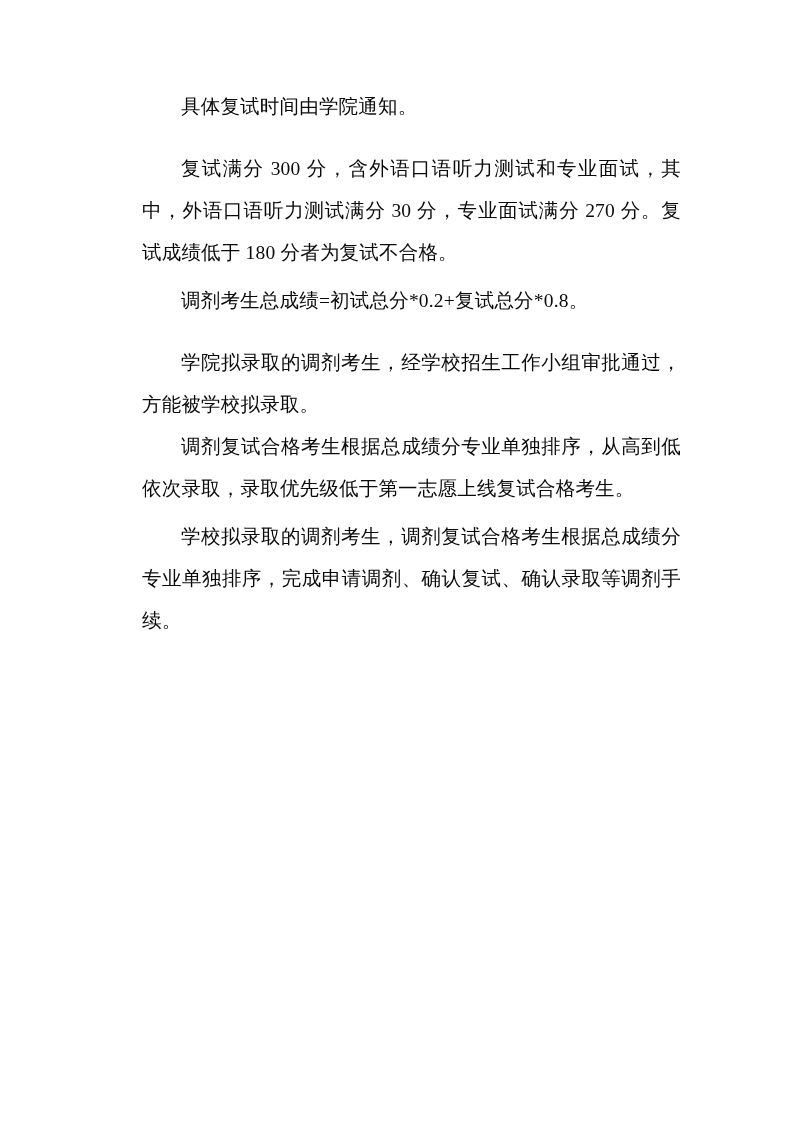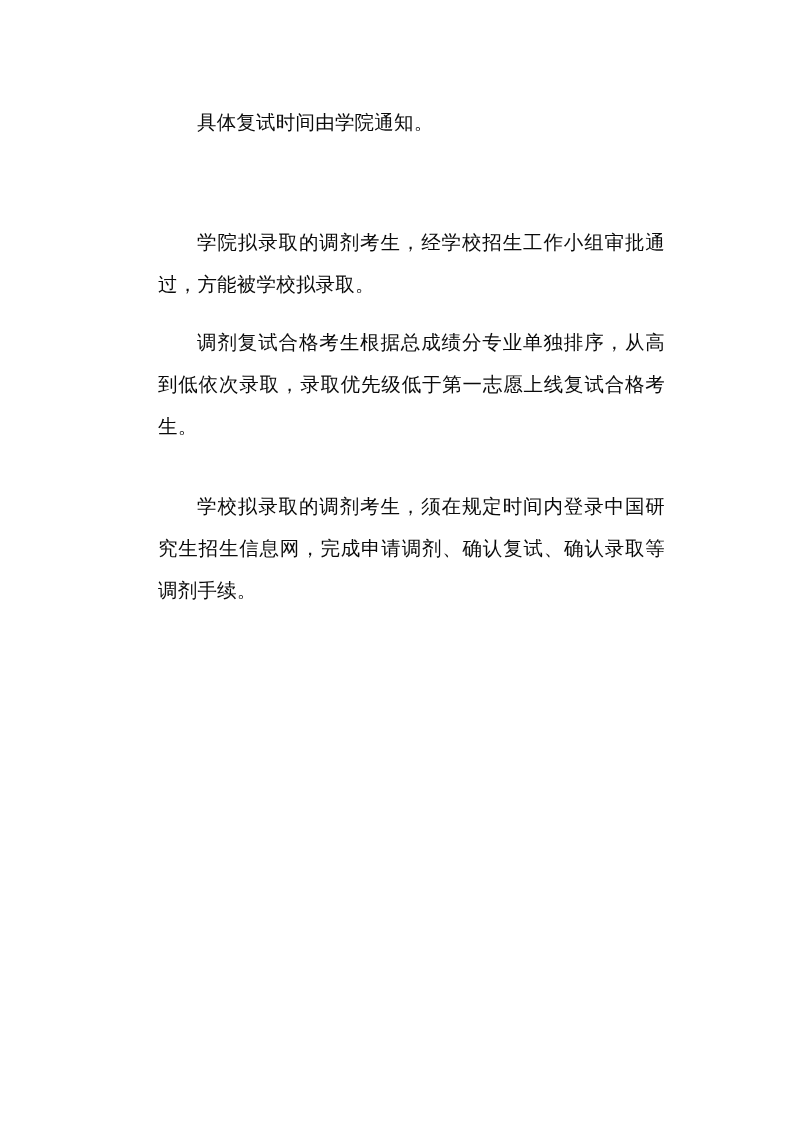--- a/index.html
+++ b/index.html
@@ -22,21 +22,21 @@
     padding: 86px 112px 0 142px;
     background: #ffffff;
   }
   .doc-body {
     font-size: 19.5px;
     line-height: 42px;
     text-align: justify;
     text-justify: inter-ideograph;
   }
   p.para {
-    margin: 16px;
+    margin: 0;
     text-indent: 2em;
     letter-spacing: 0.2px;
   }
   p.heading {
     margin: 0;
     text-indent: 2em;
     letter-spacing: 0.2px;
   }
   .gap-sm {
     height: 6px;
@@ -51,31 +51,33 @@
 <div class="page">
   <div class="doc-body">
 
     <p class="para">具体复试时间由学院通知。</p>
 
     <div class="gap-md"></div>
 
 
     <div class="gap-md"></div>
 
+    <p class="para">复试满分 300 分，含外语口语听力测试和专业面试，其中，外语口语听力测试满分 30 分，专业面试满分 270 分。复试成绩低于 180 分者为复试不合格。</p>
 
     <div class="gap-sm"></div>
 
+    <p class="para">调剂考生总成绩=初试总分*0.2+复试总分*0.8。</p>
 
     <div class="gap-md"></div>
 
 
     <div class="gap-md"></div>
 
     <p class="para">学院拟录取的调剂考生，经学校招生工作小组审批通过，方能被学校拟录取。</p>
 
     <p class="para">调剂复试合格考生根据总成绩分专业单独排序，从高到低依次录取，录取优先级低于第一志愿上线复试合格考生。</p>
 
     <div class="gap-sm"></div>
 
-    <p class="para">学校拟录取的调剂考生，须在规定时间内登录中国研究生招生信息网，完成申请调剂、确认复试、确认录取等调剂手续。</p>
+    <p class="para">学校拟录取的调剂考生，调剂复试合格考生根据总成绩分专业单独排序，完成申请调剂、确认复试、确认录取等调剂手续。</p>
 
   </div>
 </div>
 
 </body></html>

